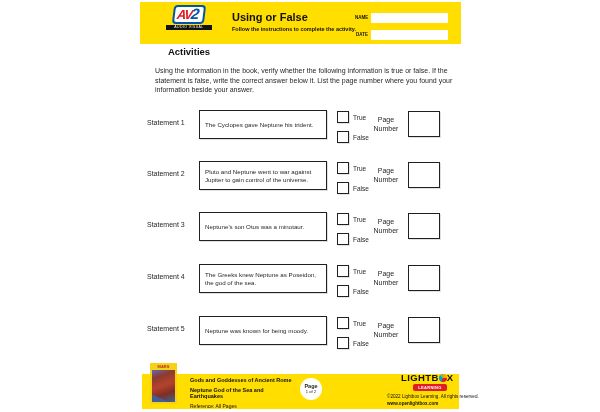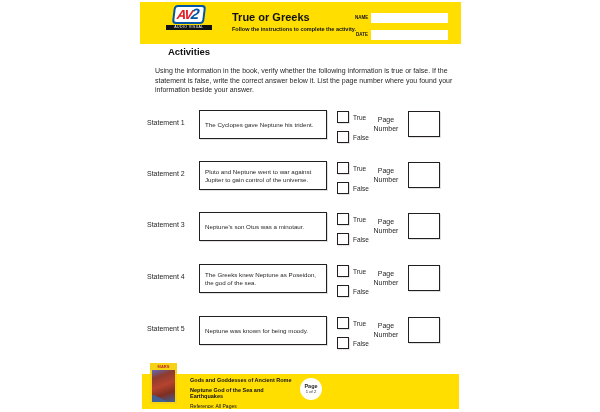--- a/index.html
+++ b/index.html
@@ -81,21 +81,21 @@
 
 <div class="page">
 
   <div class="header">
     <div class="logo-block">
       <span class="av2-mark"><span class="av">AV</span><span class="two">2</span></span>
       <div class="tagbar">AUDIO VISUAL</div>
       <div class="activities">Activities</div>
     </div>
     <div class="title-block">
-      <div class="title">True or Greeks</div>
+      <div class="title">Using or False</div>
       <div class="subtitle">Follow the instructions to complete the activity.</div>
     </div>
     <div class="field-label name-label">NAME</div>
     <div class="field-box name-box"></div>
     <div class="field-label date-label">DATE</div>
     <div class="field-box date-box"></div>
   </div>
 
   <div class="instructions">Using the information in the book, verify whether the following information is true or false. If the statement is false, write the correct answer below it.  List the page number where you found your information beside your answer.</div>
 
@@ -161,14 +161,20 @@
   </div>
   <div class="footer-text">
     <div class="ft-series">Gods and Goddesses of Ancient Rome</div>
     <div class="ft-title">Neptune God of the Sea and Earthquakes</div>
     <div class="ft-ref">Reference: All Pages</div>
   </div>
   <div class="page-badge">
     <div class="pb-label">Page</div>
     <div class="pb-value">1 of 2</div>
   </div>
+  <div class="brand">
+    <div class="brand-logo"><span>LIGHTB</span><span class="logo-o"></span><span>X</span></div>
+    <div class="brand-badge">LEARNING</div>
+    <div class="brand-copy">©2022 Lightbox Learning. All rights reserved.</div>
+    <div class="brand-site">www.openlightbox.com</div>
+  </div>
 
 </div>
 
 </body></html>

